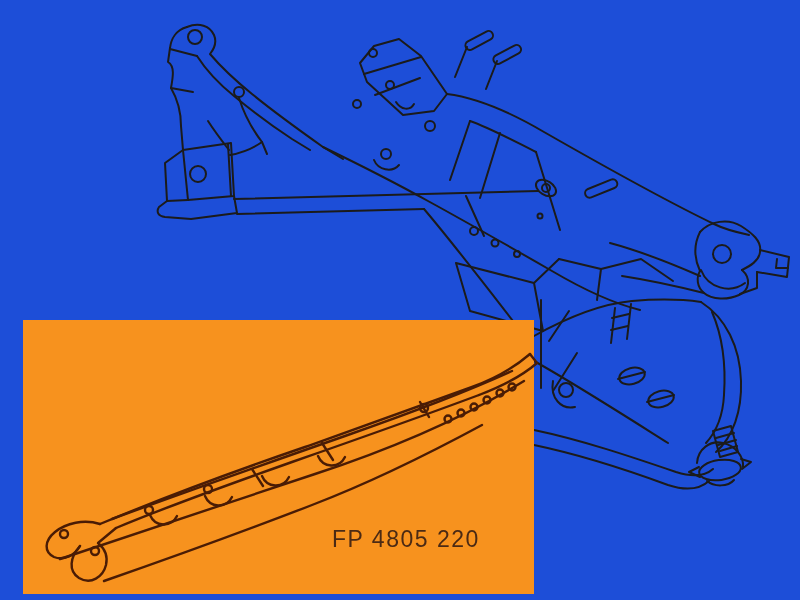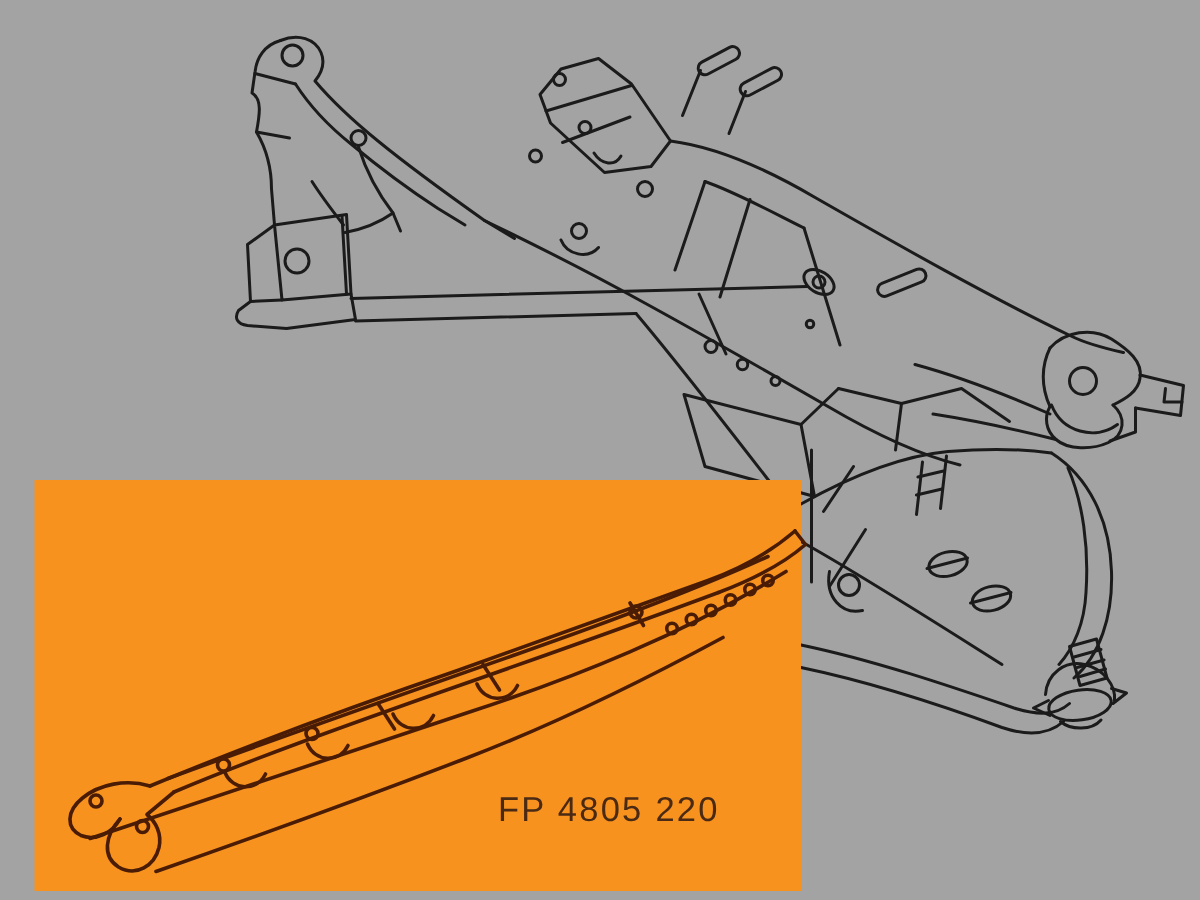--- a/index.html
+++ b/index.html
@@ -8,21 +8,21 @@
     background: #ffffff;
     width: 800px;
     height: 600px;
     overflow: hidden;
     font-family: "Liberation Sans", sans-serif;
   }
   .stage {
     position: relative;
     width: 800px;
     height: 600px;
-    background: #a3a3a3;
+    background: #1d4ed8;
   }
   svg.artwork {
     position: absolute;
     left: 0;
     top: 0;
     width: 800px;
     height: 600px;
   }
   .lines {
     fill: none;

